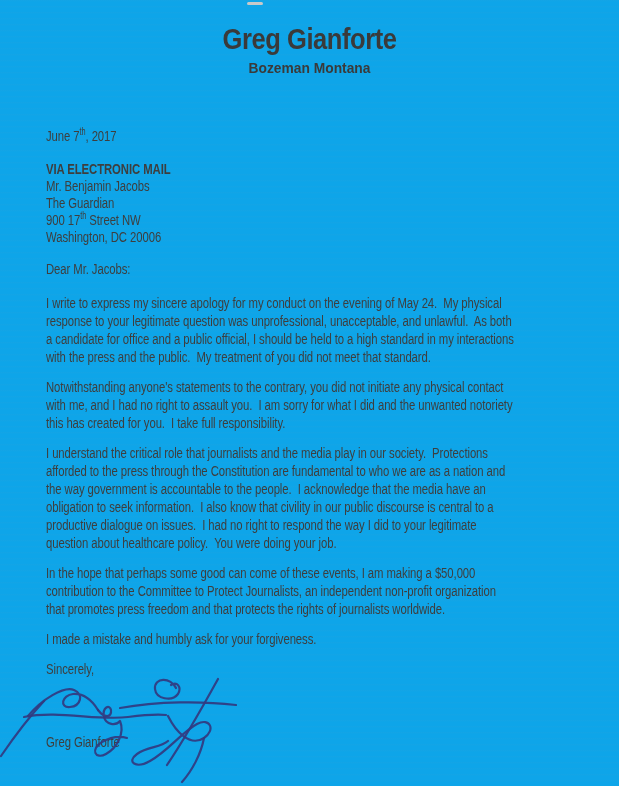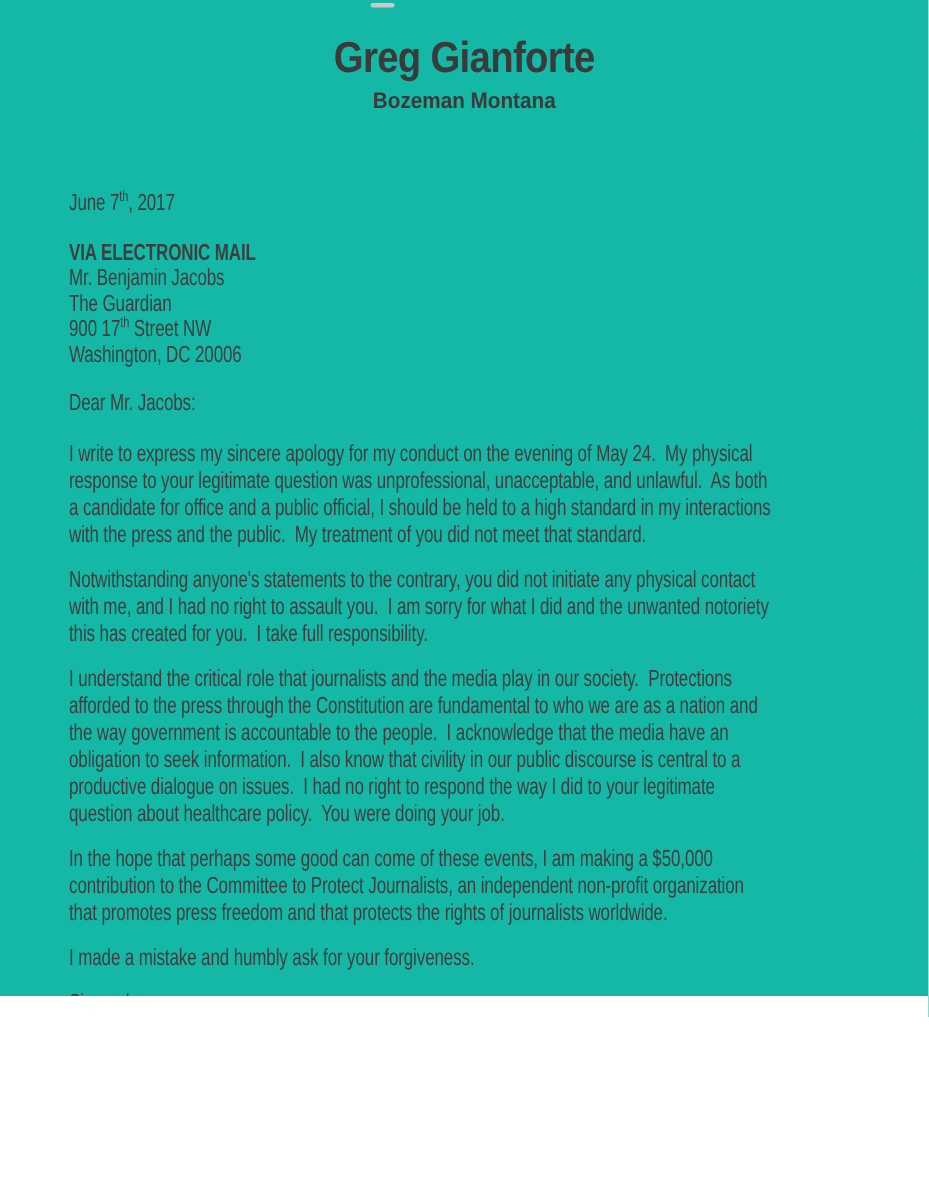--- a/index.html
+++ b/index.html
@@ -4,22 +4,22 @@
 <style>
   html, body {
     margin: 0;
     padding: 0;
     background: #ffffff;
     font-family: "Liberation Sans", sans-serif;
   }
   .page {
     position: relative;
     width: 619px;
-    height: 664px;
-    background: #14b8a6;
+    height: 786px;
+    background: #0ea5e9;
     overflow: hidden;
     color: #3e3e3e;
   }
   
   .page::before {
     content: "";
     position: absolute;
     inset: 0;
     background: repeating-linear-gradient(
       180deg,

